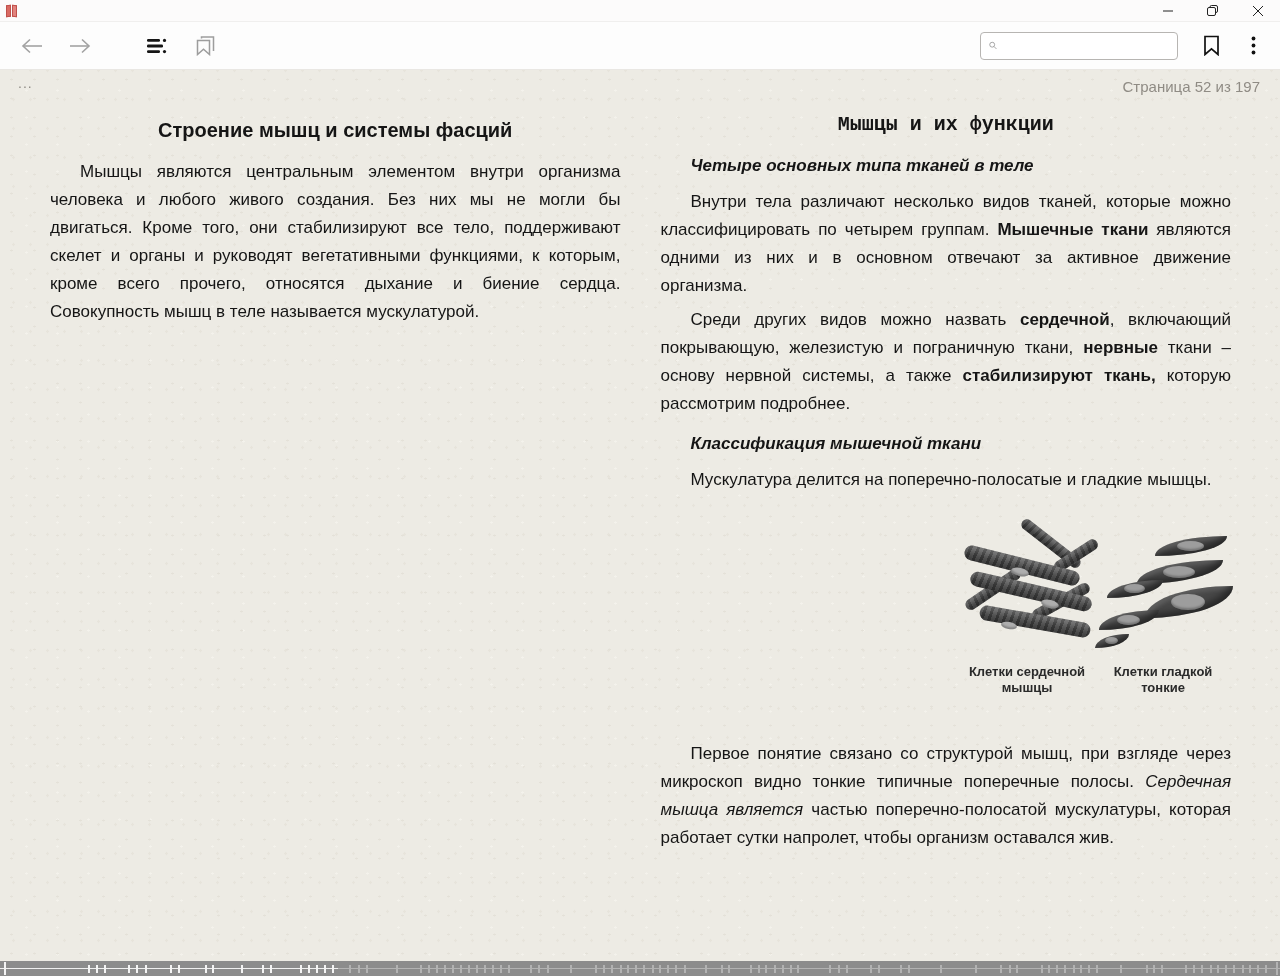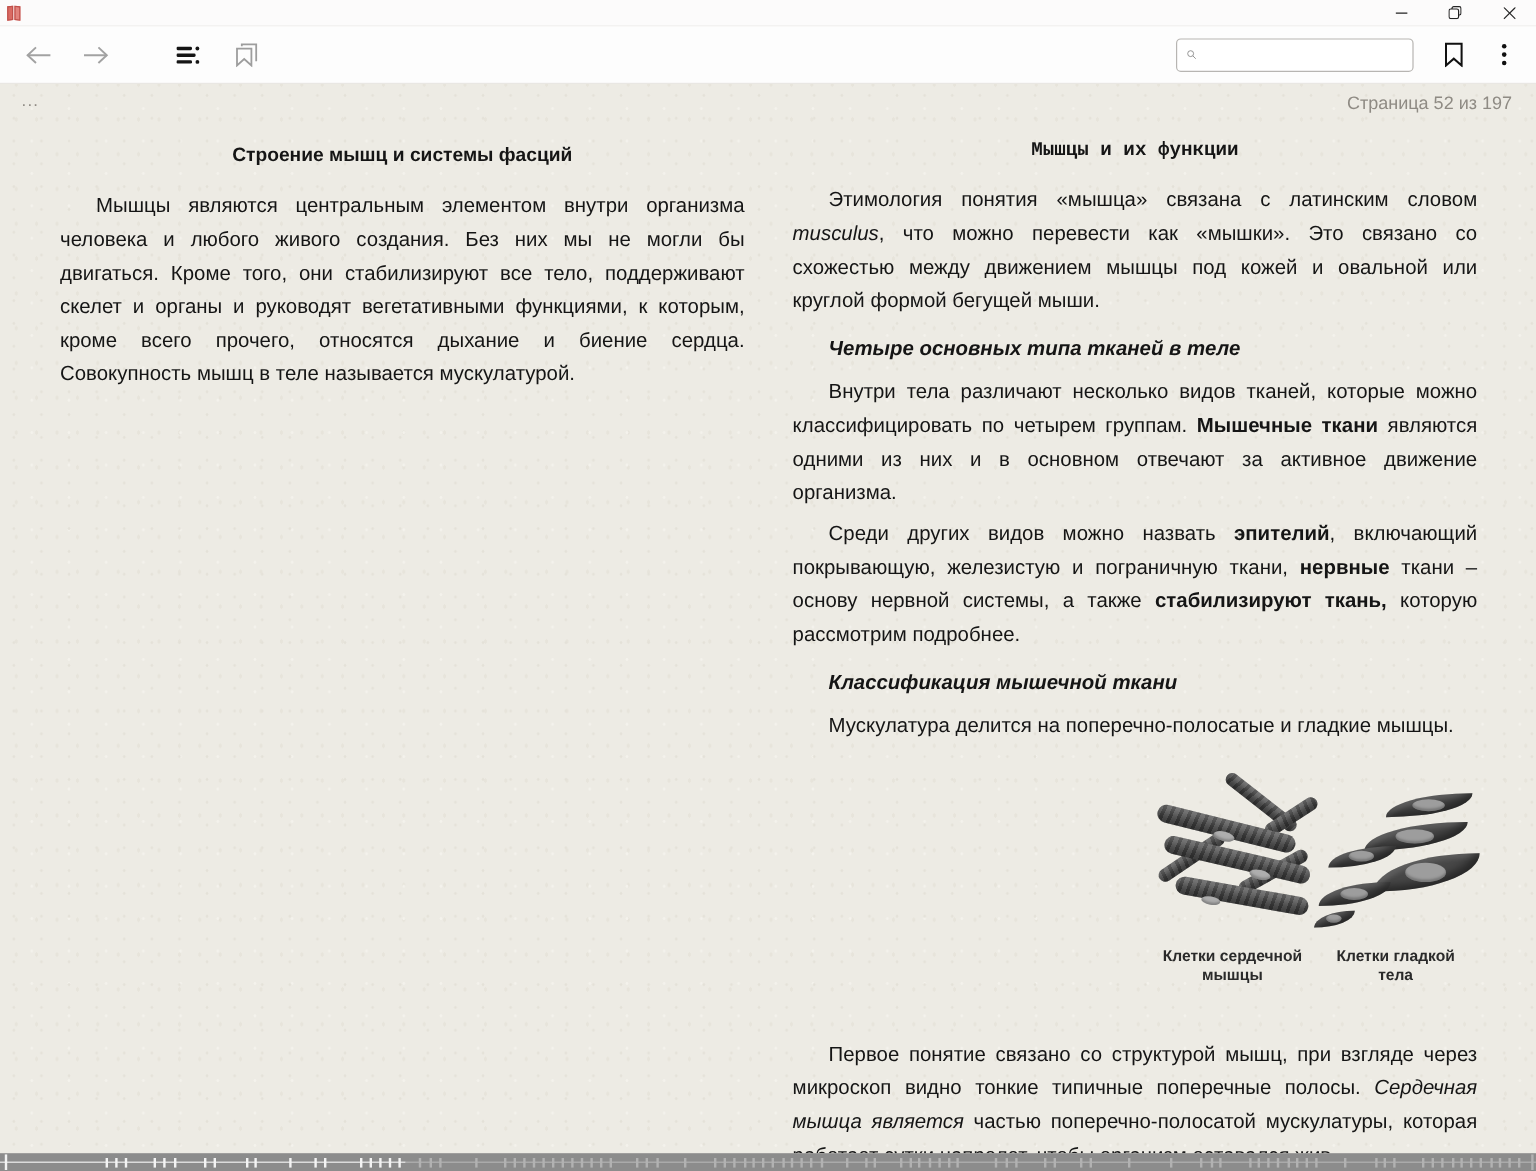--- a/index.html
+++ b/index.html
@@ -57,21 +57,21 @@
   }
   .page-top {
     display:flex; justify-content:space-between; align-items:flex-start;
     padding:8px 20px 0 18px; height:28px;
   }
   .overflow-ind { color:#8f8b84; font-size:14px; letter-spacing:1px; line-height:10px; cursor:default; }
   .page-status { color:#8f8b84; font-size:15px; }
 
   .columns { display:flex; padding:0 49px 0 50px; gap:40px; }
   .col { width:571px; font-size:17px; line-height:28px; color:#151515; text-align:justify; hyphens:auto; }
-  .col h1 { font-size:16px; line-height:24px; text-align:center; margin:20px 0 16px; font-weight:bold; }
+  .col h1 { font-size:20px; line-height:24px; text-align:center; margin:20px 0 16px; font-weight:bold; }
   .col.right h1 { margin-top:15px;font-family:Liberation Mono, monospace; }
   .col h2 { font-size:17px; line-height:26px; font-weight:bold; font-style:italic; margin:13px 0 9px; padding-left:30px; text-align:left; }
   .col p { margin:0 0 6px; text-indent:30px; }
 
   
   .figure { display:flex; justify-content:flex-end; margin:40px 0 44px; }
   .fig-item { width:136px; display:flex; flex-direction:column; align-items:center; }
   .fig-art { width:136px; height:122px; position:relative; }
   .fig-caption { margin-top:8px; font-size:13px; line-height:16px; font-weight:bold; text-align:center; color:#2a2a2a; width:120px; }
 
@@ -186,24 +186,23 @@
 
     <div class="columns">
 
       <div class="col left">
         <h1>Строение мышц и системы фасций</h1>
         <p><span>Мышцы являются центральным элементом внутри организма человека и любого живого создания. Без них мы не могли бы двигаться. Кроме того, они стабилизируют все тело, поддерживают скелет и органы и руководят вегетативными функциями, к которым, кроме всего прочего, относятся дыхание и биение сердца. Совокупность мышц в теле называется мускулатурой.</span></p>
       </div>
 
       <div class="col right">
         <h1>Мышцы и их функции</h1>
-        <p><span>Этимология понятия «мышца» связана с латинским словом </span><span style="font-style: italic;">musculus</span><span>, что можно перевести как «мышки». Это связано со схожестью между движением мышцы под кожей и овальной или круглой формой бегущей мыши.</span></p>
         <h2>Четыре основных типа тканей в теле</h2>
         <p><span>Внутри тела различают несколько видов тканей, которые можно классифицировать по четырем группам. </span><span style="font-weight: bold;">Мышечные ткани</span><span> являются одними из них и в основном отвечают за активное движение организма.</span></p>
-        <p><span>Среди других видов можно назвать </span><span style="font-weight: bold;">эпителий</span><span>, включающий покрывающую, железистую и пограничную ткани, </span><span style="font-weight: bold;">нервные</span><span> ткани – основу нервной системы, а также </span><span style="font-weight: bold;">стабилизируют ткань,</span><span> которую рассмотрим подробнее.</span></p>
+        <p><span>Среди других видов можно назвать </span><span style="font-weight: bold;">сердечной</span><span>, включающий покрывающую, железистую и пограничную ткани, </span><span style="font-weight: bold;">нервные</span><span> ткани – основу нервной системы, а также </span><span style="font-weight: bold;">стабилизируют ткань,</span><span> которую рассмотрим подробнее.</span></p>
         <h2>Классификация мышечной ткани</h2>
         <p><span>Мускулатура делится на поперечно-полосатые и гладкие мышцы.</span></p>
 
         <div class="figure">
 
           <div class="fig-item">
             <div class="fig-art">
               <div class="fiber" style="left:56px; top:4px;  width:72px; height:11px; transform:rotate(38deg);"></div>
               <div class="fiber" style="left:92px; top:16px; width:50px; height:11px; transform:rotate(-33deg);"></div>
               <div class="fiber" style="left:2px;  top:50px; width:64px; height:11px; transform:rotate(-34deg);"></div>
@@ -232,21 +231,21 @@
               <div class="cell" style="left:50px; top:52px; width:88px; height:32px;">
                   <span class="nuc"></span>
                 </div>
               <div class="cell" style="left:4px;  top:76px; width:60px; height:20px;">
                   <span class="nuc"></span>
                 </div>
               <div class="cell" style="left:0px;  top:100px; width:34px; height:14px;">
                   <span class="nuc"></span>
                 </div>
             </div>
-            <div class="fig-caption">Клетки гладкой тела</div>
+            <div class="fig-caption">Клетки гладкой тонкие</div>
           </div>
 
 
         </div>
 
         <p><span>Первое понятие связано со структурой мышц, при взгляде через микроскоп видно тонкие типичные поперечные полосы. </span><span style="font-style: italic;">Сердечная мышца является</span><span> частью поперечно-полосатой мускулатуры, которая работает сутки напролет, чтобы организм оставался жив.</span></p>
       </div>
     </div>
   </div>
 

